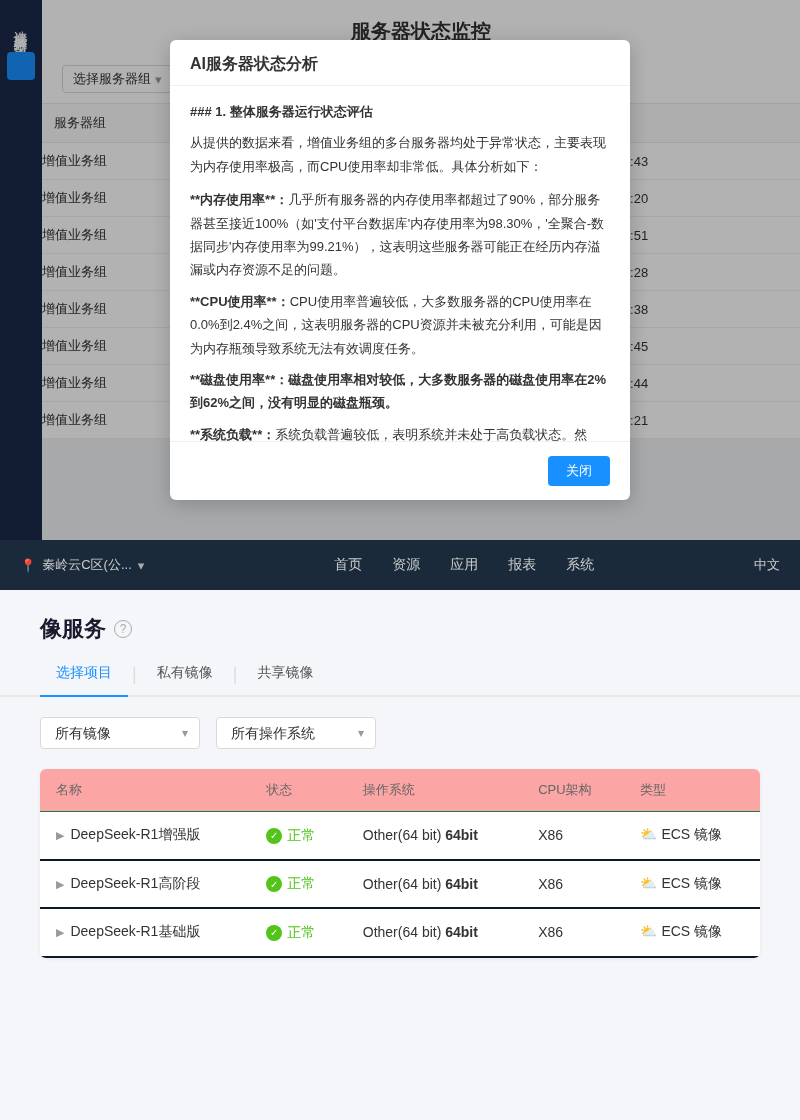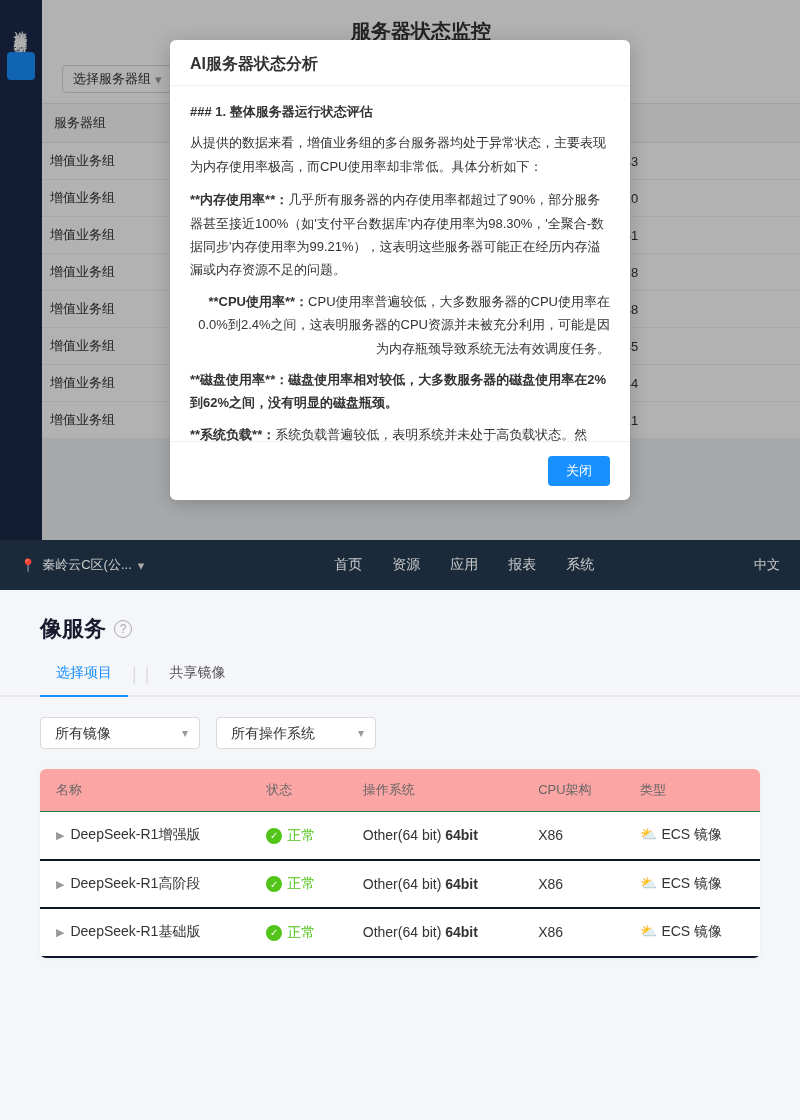--- a/index.html
+++ b/index.html
@@ -99,21 +99,21 @@
 
     th {
       padding: 10px 12px;
       text-align: left;
       color: #333;
       font-weight: 500;
       white-space: nowrap;
     }
 
     td {
-      padding: 9px 8px;
+      padding: 9px 0;
       color: #333;
       border-bottom: 1px solid #f0f0f0;
       white-space: nowrap;
       overflow: hidden;
       text-overflow: ellipsis;
     }
 
     .last-col {
       min-width: 120px;
     }
@@ -431,21 +431,21 @@
     </div>
   </div>
 
   <div class="modal-overlay">
     <div class="modal">
       <div class="modal-header">AI服务器状态分析</div>
       <div class="modal-body" id="modal-body-content">
       <div style="font-weight: bold; margin-bottom: 8px;">### 1. 整体服务器运行状态评估</div>
           <p style="margin-bottom: 10px;">从提供的数据来看，增值业务组的多台服务器均处于异常状态，主要表现为内存使用率极高，而CPU使用率却非常低。具体分析如下：</p>
           <p style="margin-bottom: 8px;"><strong>**内存使用率**：</strong>几乎所有服务器的内存使用率都超过了90%，部分服务器甚至接近100%（如'支付平台数据库'内存使用率为98.30%，'全聚合-数据同步'内存使用率为99.21%），这表明这些服务器可能正在经历内存溢漏或内存资源不足的问题。</p>
-          <p style="margin-bottom: 8px; text-align: right;"><strong>**CPU使用率**：</strong>CPU使用率普遍较低，大多数服务器的CPU使用率在0.0%到2.4%之间，这表明服务器的CPU资源并未被充分利用，可能是因为内存瓶颈导致系统无法有效调度任务。</p>
+          <p style="margin-bottom: 8px;"><strong>**CPU使用率**：</strong>CPU使用率普遍较低，大多数服务器的CPU使用率在0.0%到2.4%之间，这表明服务器的CPU资源并未被充分利用，可能是因为内存瓶颈导致系统无法有效调度任务。</p>
           <p style="margin-bottom: 8px; font-weight: bold;"><strong>**磁盘使用率**：</strong>磁盘使用率相对较低，大多数服务器的磁盘使用率在2%到62%之间，没有明显的磁盘瓶颈。</p>
           <p style="margin-bottom: 8px;"><strong>**系统负载**：</strong>系统负载普遍较低，表明系统并未处于高负载状态。然而，由于内存使用率极高，系统可能已经无法有效处理新的任务。</p>
         </div>
       <div class="modal-footer">
         <button class="close-btn">关闭</button>
       </div>
     </div>
   </div>
 </div>
 
@@ -468,20 +468,21 @@
   </div>
 
   <div class="page-title-area">
     <span class="page-title">像服务</span>
     <div class="help-icon">?</div>
   </div>
 
   <div class="tabs-area" id="tabs-list">
   <div class="tab active">选择项目</div>
       <span class="tab-divider">|</span>
+      <div class="tab">私有镜像</div>
       <span class="tab-divider">|</span>
       <div class="tab">共享镜像</div>
     </div>
 
   <div class="filters-area">
     <div class="filter-select-wrap">
       <select class="filter-select">
         <option>所有镜像</option>
       </select>
     </div>

